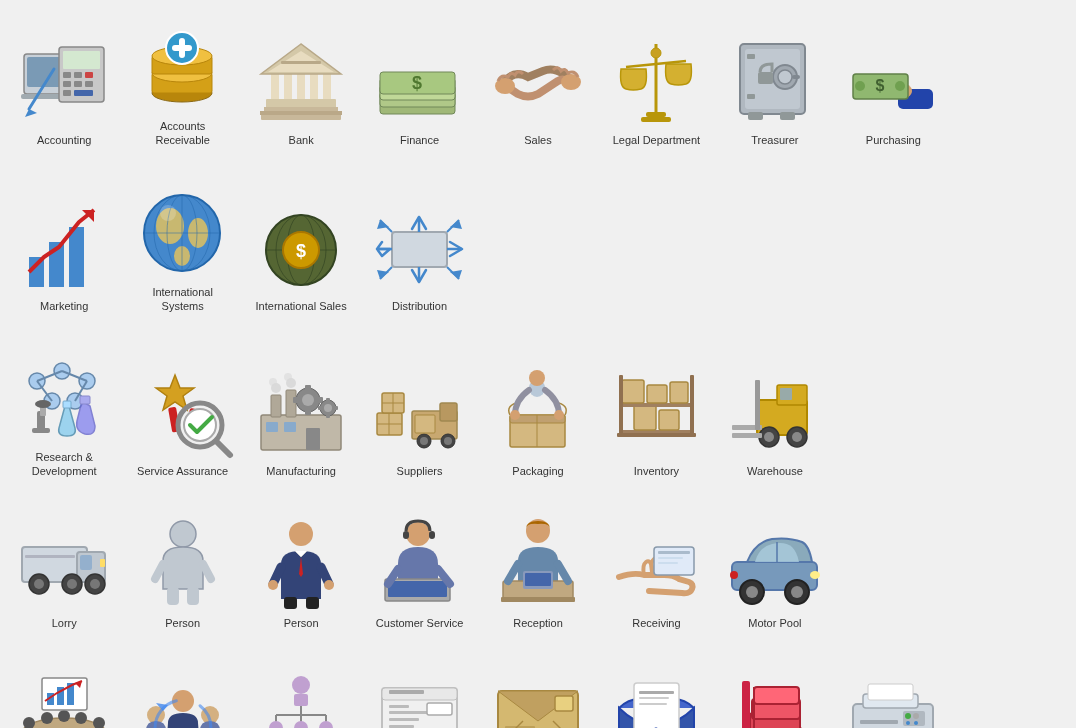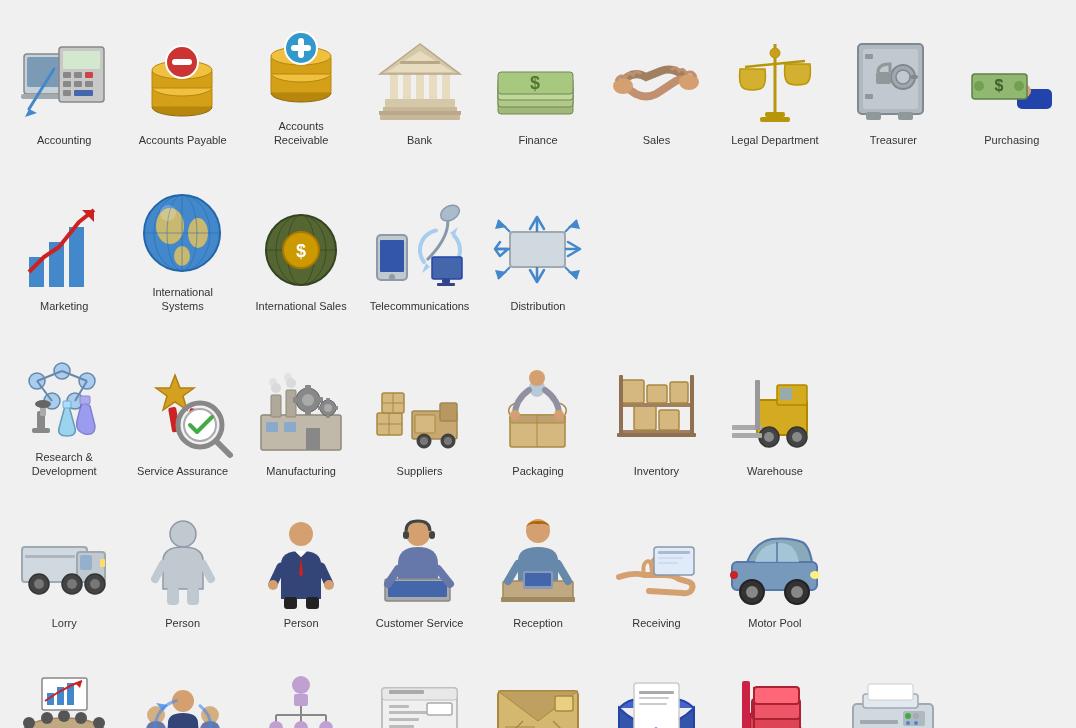--- a/index.html
+++ b/index.html
@@ -74,47 +74,31 @@
         <rect x="44" y="51" width="8" height="6" rx="1" fill="#888"></rect>
         <rect x="55" y="51" width="19" height="6" rx="1" fill="#4466aa"></rect>
 
         <line x1="10" y1="70" x2="35" y2="30" stroke="#4488cc" stroke-width="3" stroke-linecap="round"></line>
         <polygon points="10,70 6,78 18,74" fill="#4488cc"></polygon>
       </svg>
     </div>
     <span class="label">Accounting</span>
   </div>
 
+
   <div class="item">
     <div class="icon-area">
       <svg width="85" height="80" viewBox="0 0 85 80">
 
         <ellipse cx="42" cy="65" rx="30" ry="9" fill="#b8860b" stroke="#8B6914" stroke-width="1"></ellipse>
         <rect x="12" y="45" width="60" height="20" rx="2" fill="#d4a017" stroke="#b8860b" stroke-width="1"></rect>
         <ellipse cx="42" cy="45" rx="30" ry="9" fill="#f0c040" stroke="#b8860b" stroke-width="1"></ellipse>
         <rect x="12" y="28" width="60" height="18" rx="2" fill="#d4a017" stroke="#b8860b" stroke-width="1"></rect>
         <ellipse cx="42" cy="28" rx="30" ry="9" fill="#f0c040" stroke="#b8860b" stroke-width="1"></ellipse>
 
-        <circle cx="42" cy="20" r="16" fill="#cc3333" stroke="white" stroke-width="2"></circle>
-        <rect x="32" y="17" width="20" height="6" rx="3" fill="white"></rect>
-      </svg>
-    </div>
-    <span class="label">Accounts Payable</span>
-  </div>
-
-  <div class="item">
-    <div class="icon-area">
-      <svg width="85" height="80" viewBox="0 0 85 80">
-
-        <ellipse cx="42" cy="65" rx="30" ry="9" fill="#b8860b" stroke="#8B6914" stroke-width="1"></ellipse>
-        <rect x="12" y="45" width="60" height="20" rx="2" fill="#d4a017" stroke="#b8860b" stroke-width="1"></rect>
-        <ellipse cx="42" cy="45" rx="30" ry="9" fill="#f0c040" stroke="#b8860b" stroke-width="1"></ellipse>
-        <rect x="12" y="28" width="60" height="18" rx="2" fill="#d4a017" stroke="#b8860b" stroke-width="1"></rect>
-        <ellipse cx="42" cy="28" rx="30" ry="9" fill="#f0c040" stroke="#b8860b" stroke-width="1"></ellipse>
-
         <circle cx="42" cy="20" r="16" fill="#3399cc" stroke="white" stroke-width="2"></circle>
         <rect x="32" y="17" width="20" height="6" rx="3" fill="white"></rect>
         <rect x="39" y="10" width="6" height="20" rx="3" fill="white"></rect>
       </svg>
     </div>
     <span class="label">Accounts Receivable</span>
   </div>
 
   <div class="item">
     <div class="icon-area">
@@ -283,42 +267,20 @@
         <ellipse cx="44" cy="45" rx="25" ry="35" fill="none" stroke="#334422" stroke-width="1" opacity="0.7"></ellipse>
         <line x1="9" y1="45" x2="79" y2="45" stroke="#334422" stroke-width="1" opacity="0.7"></line>
 
         <circle cx="44" cy="45" r="18" fill="#cc9900" stroke="#aa7700" stroke-width="2"></circle>
         <text x="44" y="52" text-anchor="middle" font-size="18" font-weight="bold" fill="white">$</text>
       </svg>
     </div>
     <span class="label">International Sales</span>
   </div>
 
-  <div class="item">
-    <div class="icon-area">
-      <svg width="95" height="85" viewBox="0 0 95 85">
-
-        <path d="M55,55 Q80,30 75,10" stroke="#8899aa" stroke-width="3" fill="none"></path>
-        <ellipse cx="78" cy="8" rx="10" ry="7" fill="#aabbcc" stroke="#8899aa" stroke-width="1.5" transform="rotate(-30 78 8)"></ellipse>
-
-        <rect x="5" y="30" width="30" height="45" rx="4" fill="#c0c8d0" stroke="#9099a8" stroke-width="2"></rect>
-        <rect x="8" y="35" width="24" height="32" rx="1" fill="#3355aa"></rect>
-        <circle cx="20" cy="72" r="3" fill="#9099a8"></circle>
-
-        <circle cx="68" cy="45" r="20" fill="none" stroke="#aaccee" stroke-width="4" stroke-dasharray="40 20" stroke-linecap="round" transform="rotate(-30 68 45)"></circle>
-        <polygon points="78,28 86,22 82,32" fill="#aaccee"></polygon>
-        <polygon points="58,62 50,68 54,58" fill="#aaccee"></polygon>
-
-        <rect x="60" y="52" width="30" height="22" rx="2" fill="#4466aa" stroke="#2244aa" stroke-width="1.5"></rect>
-        <rect x="70" y="74" width="8" height="4" rx="1" fill="#334488"></rect>
-        <rect x="65" y="78" width="18" height="3" rx="1" fill="#334488"></rect>
-      </svg>
-    </div>
-    <span class="label">Telecommunications</span>
-  </div>
 
   <div class="item">
     <div class="icon-area">
       <svg width="95" height="80" viewBox="0 0 95 80">
 
         <rect x="20" y="25" width="55" height="35" rx="3" fill="#d0d8e0" stroke="#a0a8b0" stroke-width="2"></rect>
 
         <polygon points="18,42 5,42 10,35 5,42 10,49" fill="none" stroke="#4488cc" stroke-width="2.5" stroke-linejoin="round"></polygon>
         <line x1="20" y1="42" x2="5" y2="42" stroke="#4488cc" stroke-width="2.5"></line>
 

